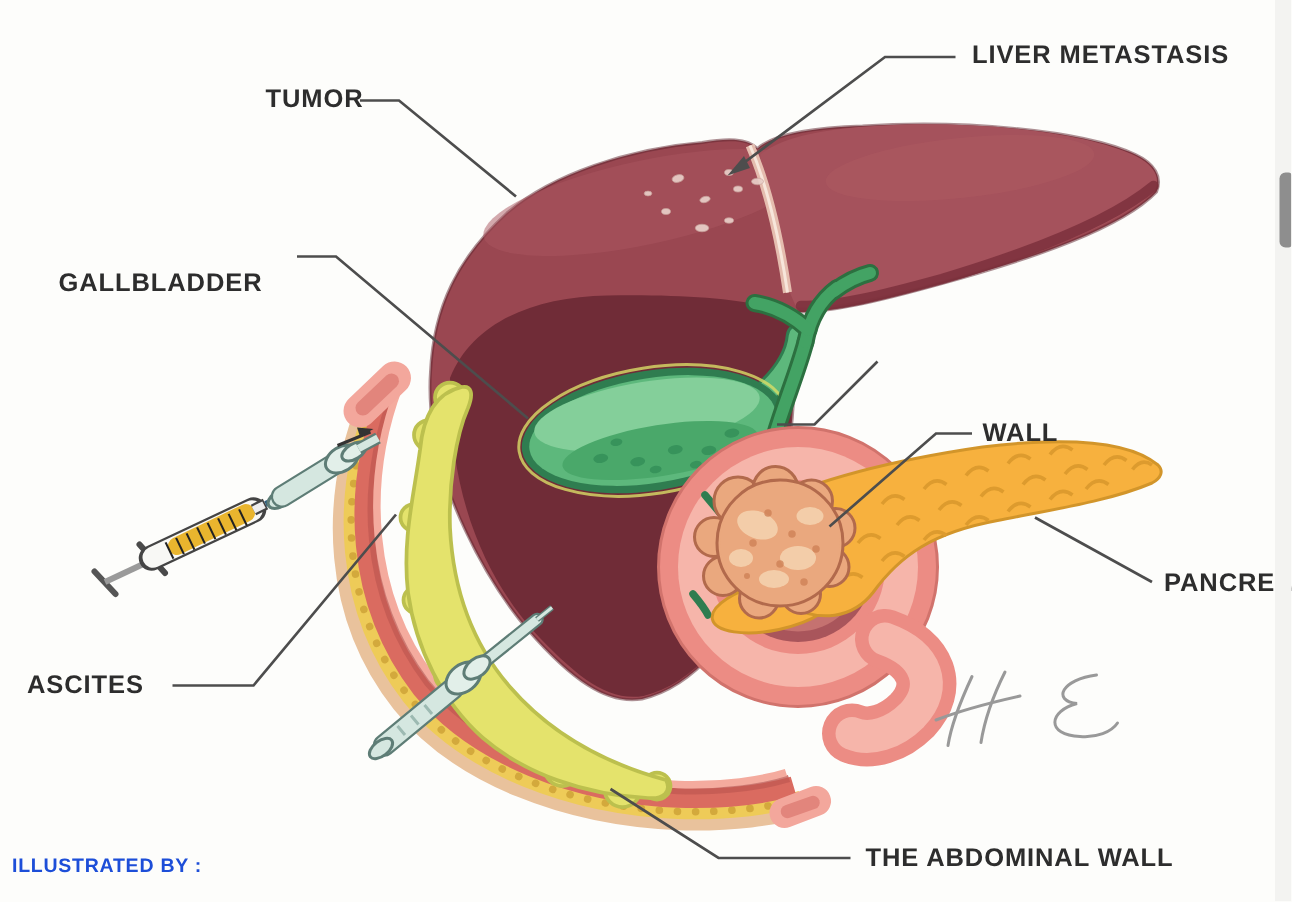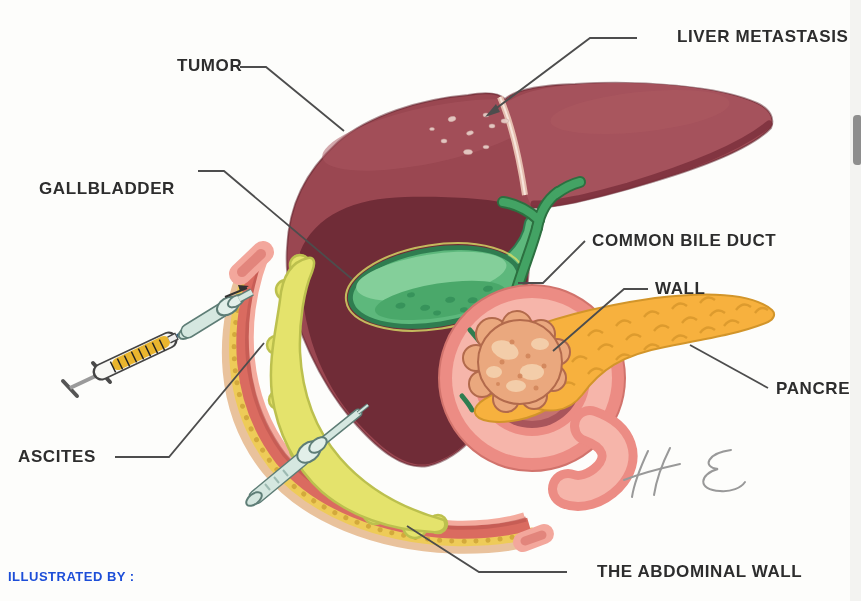--- a/index.html
+++ b/index.html
@@ -267,25 +267,24 @@
     <polyline points="585,241 543,283 518,283"></polyline>
     <polyline points="648,289 624,289 553,351"></polyline>
     <polyline points="768,388 690,345"></polyline>
     <polyline points="115,457 169,457 264,343"></polyline>
     <polyline points="567,572 479,572 407,526"></polyline>
     <polygon points="485,117 496,104 500,112" fill="#4d4d4d" stroke="none"></polygon>
   </g>
 </svg>
 
   <div class="label" style="left:177px;top:57px">TUMOR</div>
-  <div class="label" style="left:677px;top:28px">LIVER METASTASIS</div>
+  <div class="label" style="left:648px;top:28px">LIVER METASTASIS</div>
   <div class="label" style="left:39px;top:180px">GALLBLADDER</div>
-  <div class="label" style="left:592px;top:232px">COMMON BILE DUCT</div>
   <div class="label" style="left:655px;top:280px">WALL</div>
   <div class="label" style="left:776px;top:380px">PANCREAS</div>
   <div class="label" style="left:18px;top:448px">ASCITES</div>
-  <div class="label" style="left:597px;top:563px">THE ABDOMINAL WALL</div>
+  <div class="label" style="left:577px;top:563px">THE ABDOMINAL WALL</div>
   <div class="credit" style="left:8px;top:570px">ILLUSTRATED BY :</div>
 
   <div class="scroll-track">
     <div class="scroll-thumb"></div>
   </div>
 </div>
 
 </body></html>

